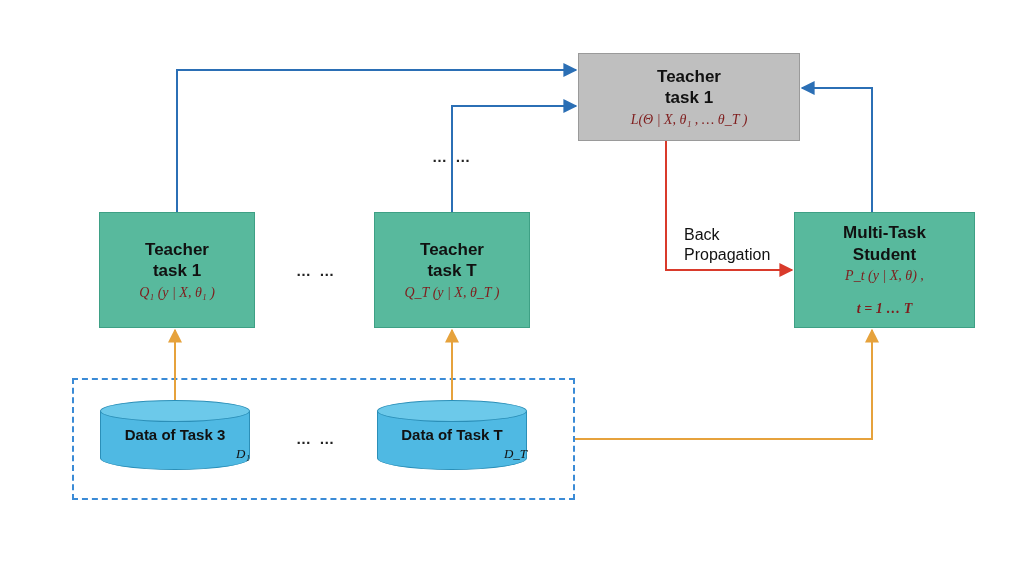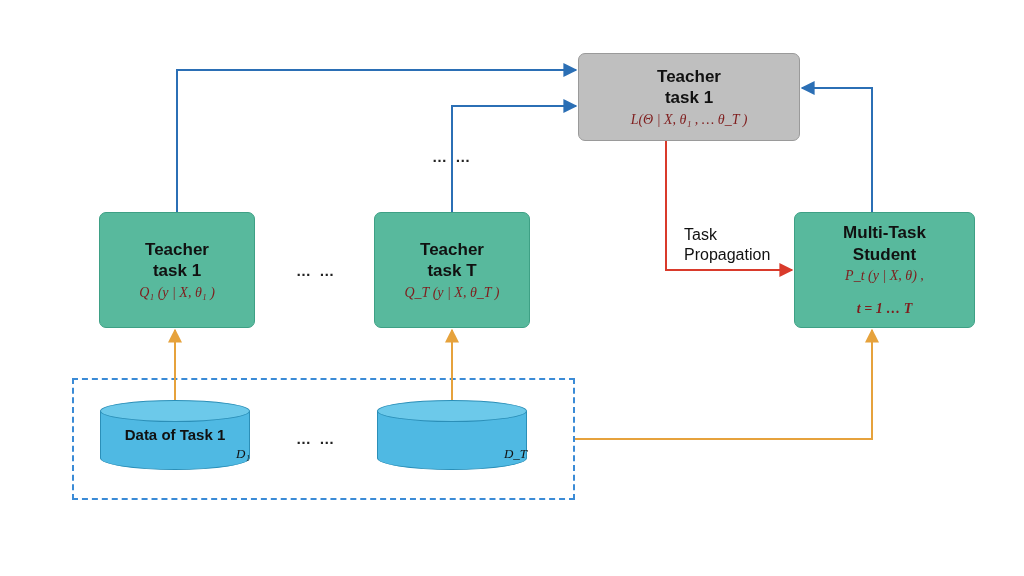--- a/index.html
+++ b/index.html
@@ -14,21 +14,20 @@
   .box {
     position: absolute;
     box-sizing: border-box;
     display: flex;
     flex-direction: column;
     align-items: center;
     justify-content: center;
     text-align: center;
     padding: 6px 8px;
     line-height: 1.25;
-    border-radius: 7px;
   }
   .teal {
     background: #58b99d;
     border: 1px solid #3ea085;
   }
   .gray {
     background: #bfbfbf;
     border: 1px solid #9a9a9a;
   }
   .box .title {
@@ -148,36 +147,37 @@
 <div class="box teal" style="left:794px; top:212px; width:181px; height:116px;">
   <div class="title">Multi-Task</div>
   <div class="title">Student</div>
   <div class="formula">P_t  (y | X, θ) ,</div>
   <div class="formula" style="margin-top:16px; font-weight:600;">t = 1 … T</div>
 </div>
 
 <div class="cyl" style="left:100px; top:400px;">
   <div class="body"></div>
   <div class="top"></div>
-  <div class="label">Data of Task 1</div>
+  <div class="label">Data of Task 3</div>
   <div class="sub">D₁</div>
 </div>
 
 <div class="cyl" style="left:377px; top:400px;">
   <div class="body"></div>
   <div class="top"></div>
+  <div class="label">Data of Task T</div>
   <div class="sub">D_T</div>
 </div>
 
 <div class="dots" style="left:432px; top:148px;">…  …</div>
 <div class="dots" style="left:296px; top:262px;">…  …</div>
 <div class="dots" style="left:296px; top:430px;">…  …</div>
 
 <div class="backprop" style="left:684px; top:225px;">
-  <div>Task</div>
+  <div>Back</div>
   <div>Propagation</div>
 </div>
 
 <svg class="arrows">
   <defs>
     <marker id="arr-blue" viewBox="0 0 10 10" refX="9" refY="5" markerWidth="7" markerHeight="7" orient="auto-start-reverse">
       <path d="M 0 0 L 10 5 L 0 10 z" fill="#2b6fb5"></path>
     </marker>
     <marker id="arr-orange" viewBox="0 0 10 10" refX="9" refY="5" markerWidth="7" markerHeight="7" orient="auto-start-reverse">
       <path d="M 0 0 L 10 5 L 0 10 z" fill="#e6a23c"></path>

